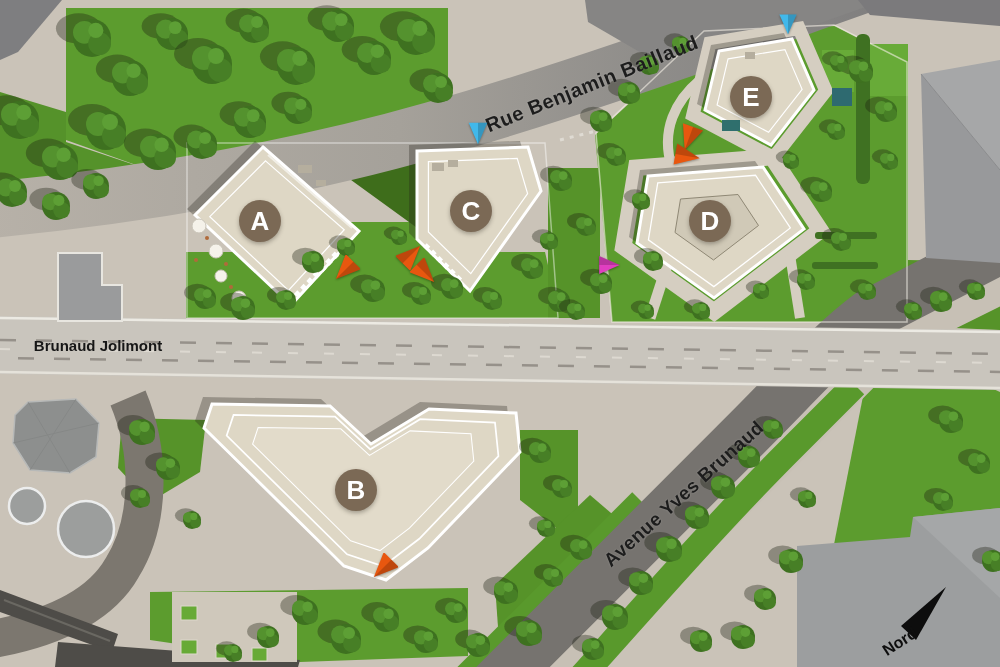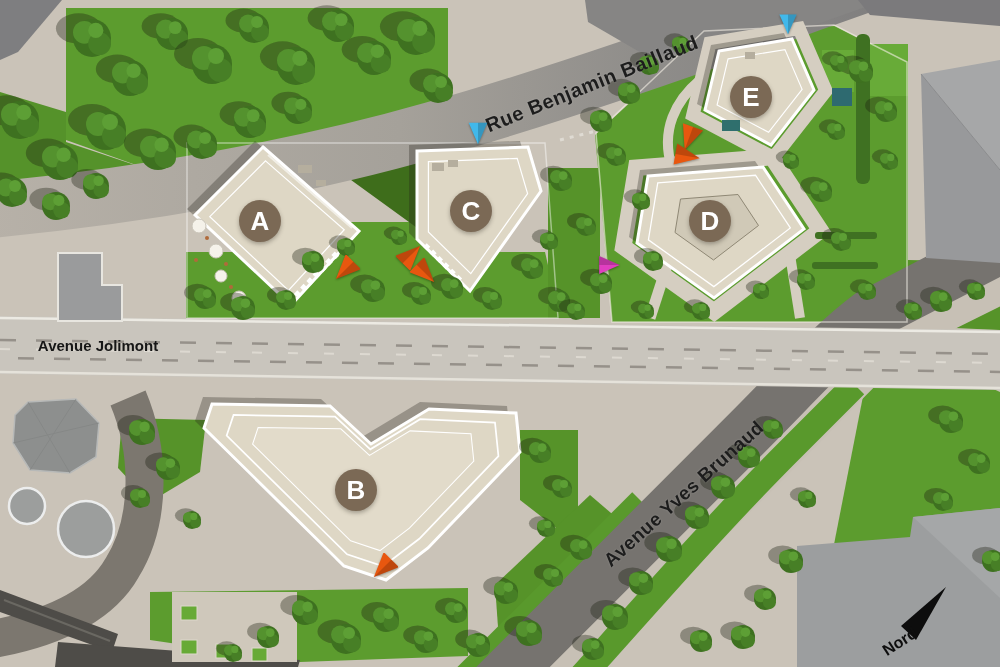--- a/index.html
+++ b/index.html
@@ -292,21 +292,21 @@
         <use href="#treeG" xlink:href="#treeG" transform="translate(993 561) scale(1.1)"></use>
         <use href="#treeG" xlink:href="#treeG" transform="translate(701 641) scale(1.1)"></use>
       </g>
 
   <polygon points="946,587 901,626 916,640" fill="#0d0d0d"></polygon>
 </svg>
 
 <div class="overlay">
   <div id="label-rue" class="street-label">Rue Benjamin Baillaud</div>
   <div id="label-avenue" class="street-label">Avenue Yves Brunaud</div>
-  <div id="label-station">Avenue Jolimont</div>
+  <div id="label-station">Brunaud Jolimont</div>
   <div id="label-nord">Nord</div>
   <div id="badges">
         <div class="badge" style="left: 260px; top: 221px; background: rgb(123, 105, 85);">A</div>
         <div class="badge" style="left: 356px; top: 490px; background: rgb(123, 105, 85);">B</div>
         <div class="badge" style="left: 471px; top: 211px; background: rgb(123, 105, 85);">C</div>
         <div class="badge" style="left: 710px; top: 221px; background: rgb(123, 105, 85);">D</div>
         <div class="badge" style="left: 751px; top: 97px; background: rgb(123, 105, 85);">E</div>
       </div>
   <div id="markers">
         <div class="marker" style="left: 345px; top: 272px;"><svg width="30" height="30" viewBox="0 0 28 28">

